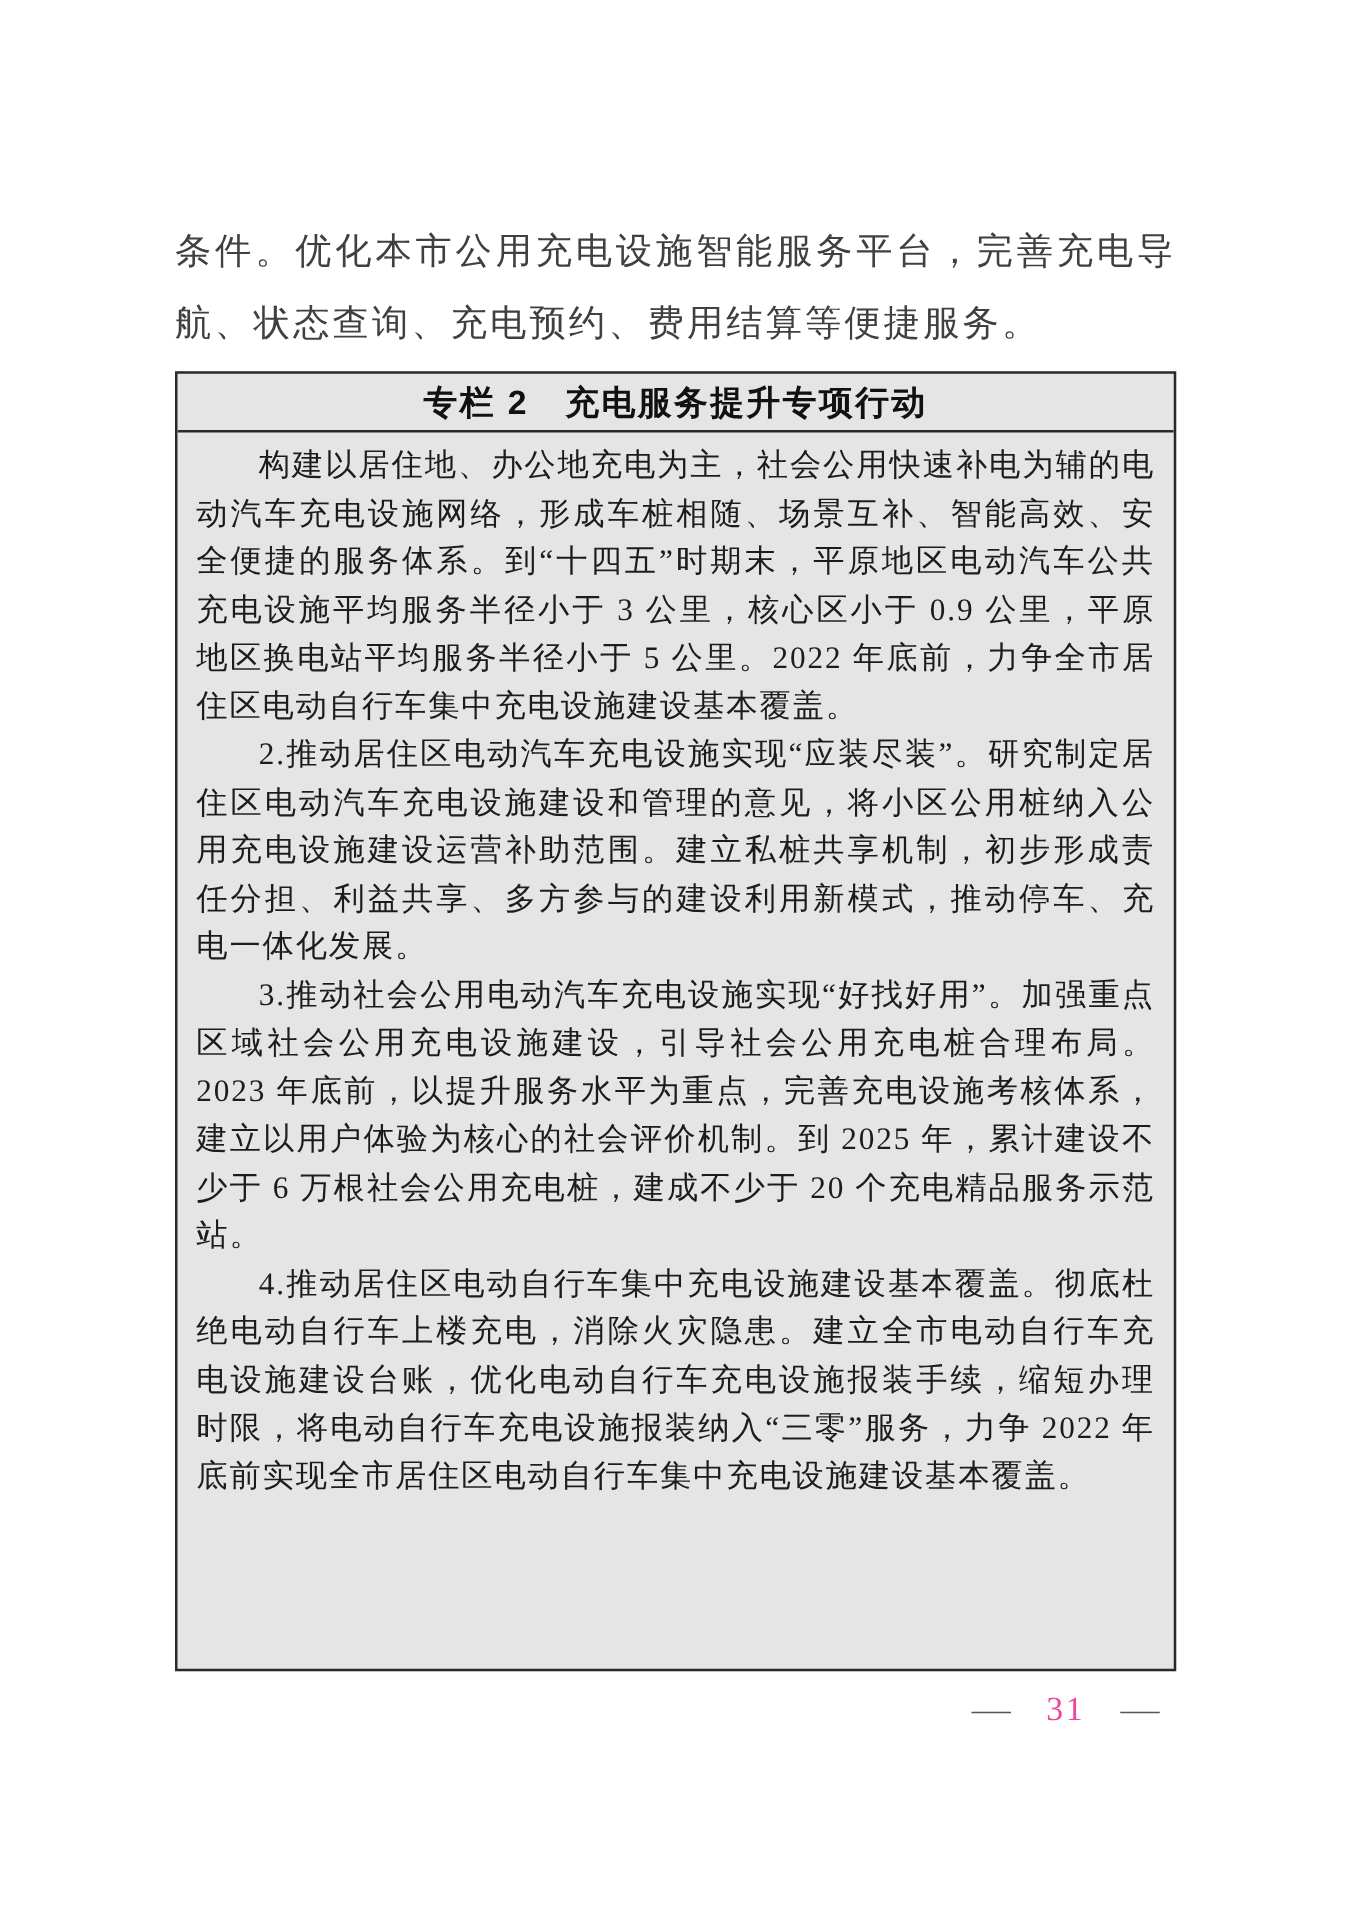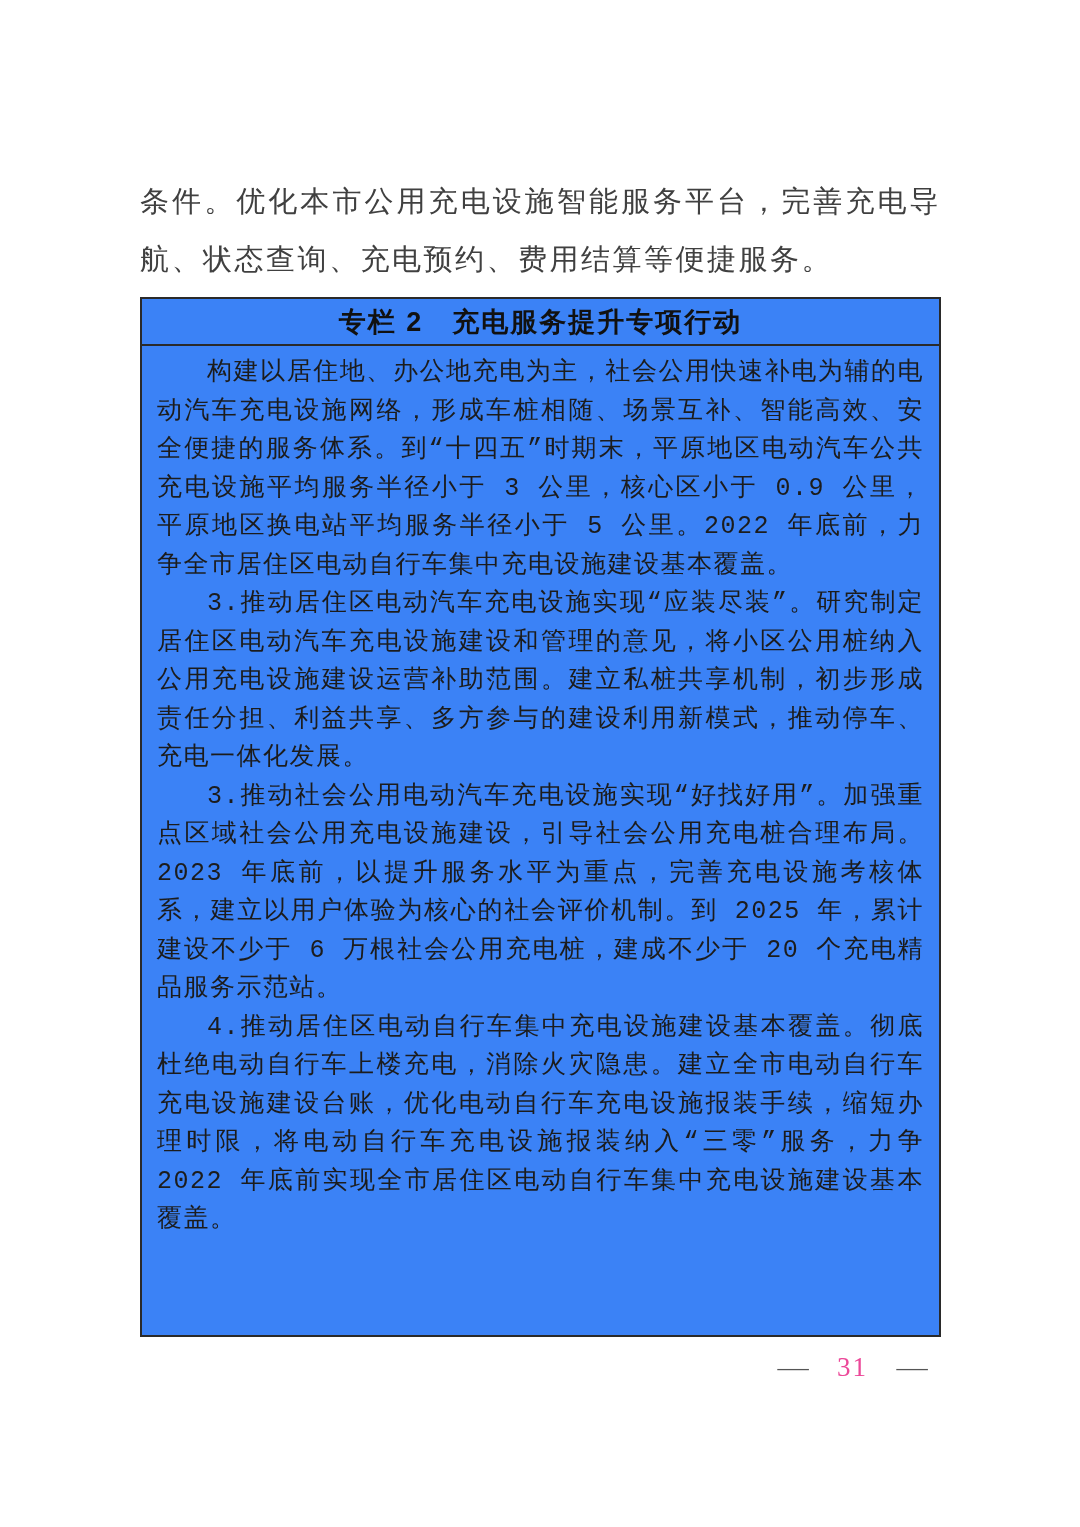--- a/index.html
+++ b/index.html
@@ -30,39 +30,38 @@
     color: #404040;
   }
   .column-box {
     position: absolute;
     left: 140px;
     top: 297px;
     width: 801px;
     height: 1040px;
     border: 2px solid #2a2a2a;
     box-sizing: border-box;
-    background: #3b82f6;
+    background: #e5e5e5;
     overflow: hidden;
   }
   .column-box-title {
     height: 47px;
     border-bottom: 2px solid #2a2a2a;
     box-sizing: border-box;
     display: flex;
     align-items: center;
     justify-content: center;
     font-family: "Liberation Sans", "DejaVu Sans", sans-serif;
     font-weight: bold;
     font-size: 27px;
     letter-spacing: 2px;
     color: #111111;
   }
   .column-box-content {
     padding: 8px 15px 0 15px;
-    font-family: Liberation Mono, monospace;
   }
   .column-box-content p {
     margin: 0;
     text-indent: 2em;
     font-size: 25px;
     line-height: 38.5px;
     letter-spacing: 1.5px;
     text-align: justify;
     color: #1c1c1c;
   }
@@ -91,21 +90,21 @@
 <body>
 
 <div class="page">
 
   <p class="intro">条件。优化本市公用充电设施智能服务平台，完善充电导航、状态查询、充电预约、费用结算等便捷服务。</p>
 
   <div class="column-box">
     <div class="column-box-title">专栏 2　充电服务提升专项行动</div>
     <div class="column-box-content">
       <p>构建以居住地、办公地充电为主，社会公用快速补电为辅的电动汽车充电设施网络，形成车桩相随、场景互补、智能高效、安全便捷的服务体系。到“十四五”时期末，平原地区电动汽车公共充电设施平均服务半径小于 3 公里，核心区小于 0.9 公里，平原地区换电站平均服务半径小于 5 公里。2022 年底前，力争全市居住区电动自行车集中充电设施建设基本覆盖。</p>
-      <p>3.推动居住区电动汽车充电设施实现“应装尽装”。研究制定居住区电动汽车充电设施建设和管理的意见，将小区公用桩纳入公用充电设施建设运营补助范围。建立私桩共享机制，初步形成责任分担、利益共享、多方参与的建设利用新模式，推动停车、充电一体化发展。</p>
+      <p>2.推动居住区电动汽车充电设施实现“应装尽装”。研究制定居住区电动汽车充电设施建设和管理的意见，将小区公用桩纳入公用充电设施建设运营补助范围。建立私桩共享机制，初步形成责任分担、利益共享、多方参与的建设利用新模式，推动停车、充电一体化发展。</p>
       <p>3.推动社会公用电动汽车充电设施实现“好找好用”。加强重点区域社会公用充电设施建设，引导社会公用充电桩合理布局。2023 年底前，以提升服务水平为重点，完善充电设施考核体系，建立以用户体验为核心的社会评价机制。到 2025 年，累计建设不少于 6 万根社会公用充电桩，建成不少于 20 个充电精品服务示范站。</p>
       <p>4.推动居住区电动自行车集中充电设施建设基本覆盖。彻底杜绝电动自行车上楼充电，消除火灾隐患。建立全市电动自行车充电设施建设台账，优化电动自行车充电设施报装手续，缩短办理时限，将电动自行车充电设施报装纳入“三零”服务，力争 2022 年底前实现全市居住区电动自行车集中充电设施建设基本覆盖。</p>
     </div>
   </div>
 
   <div class="page-footer">
     <span class="dash">—</span>
     <span class="num">31</span>
     <span class="dash">—</span>
   </div>

